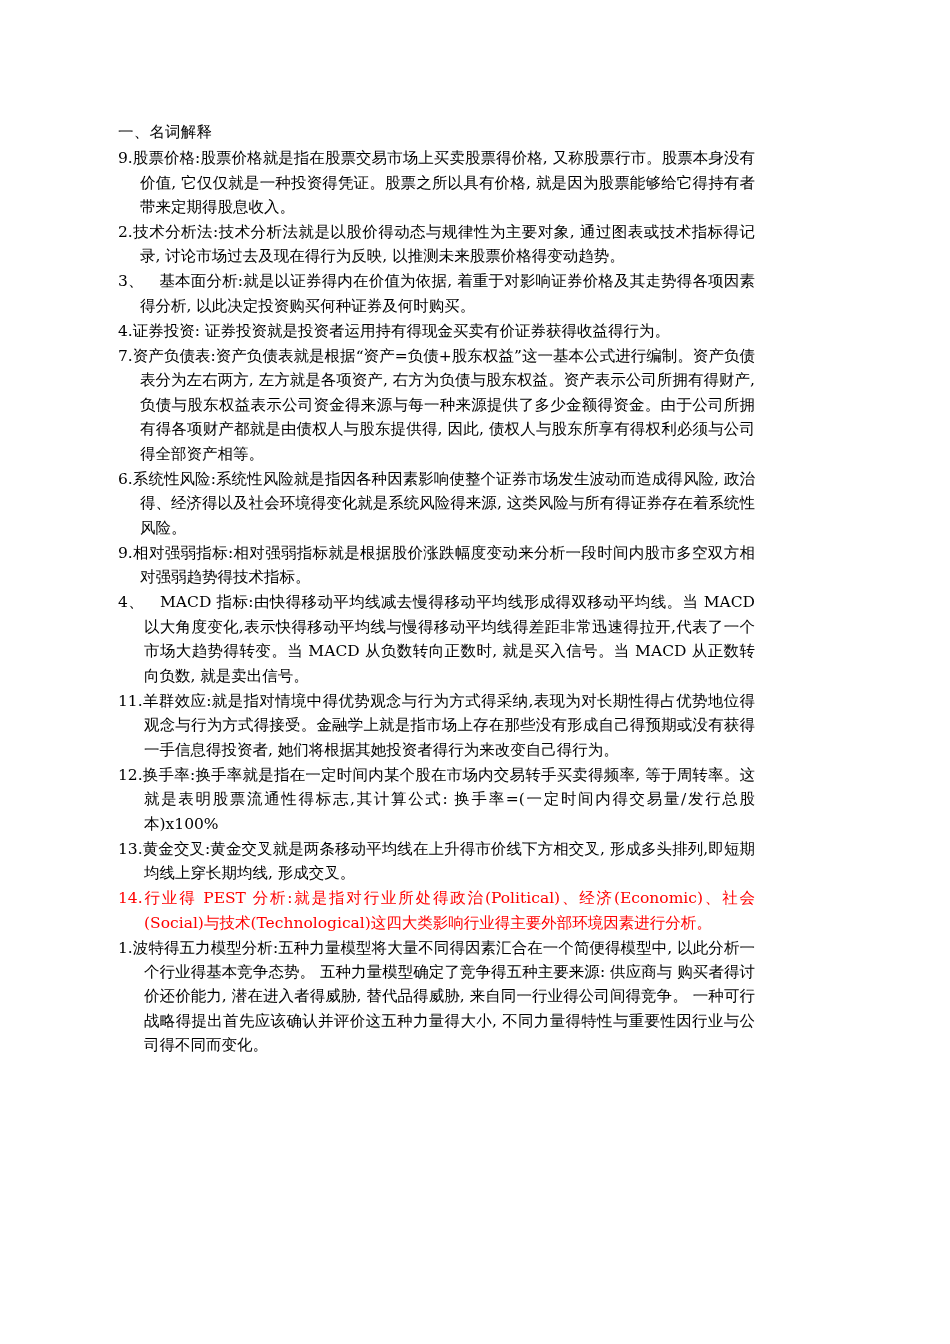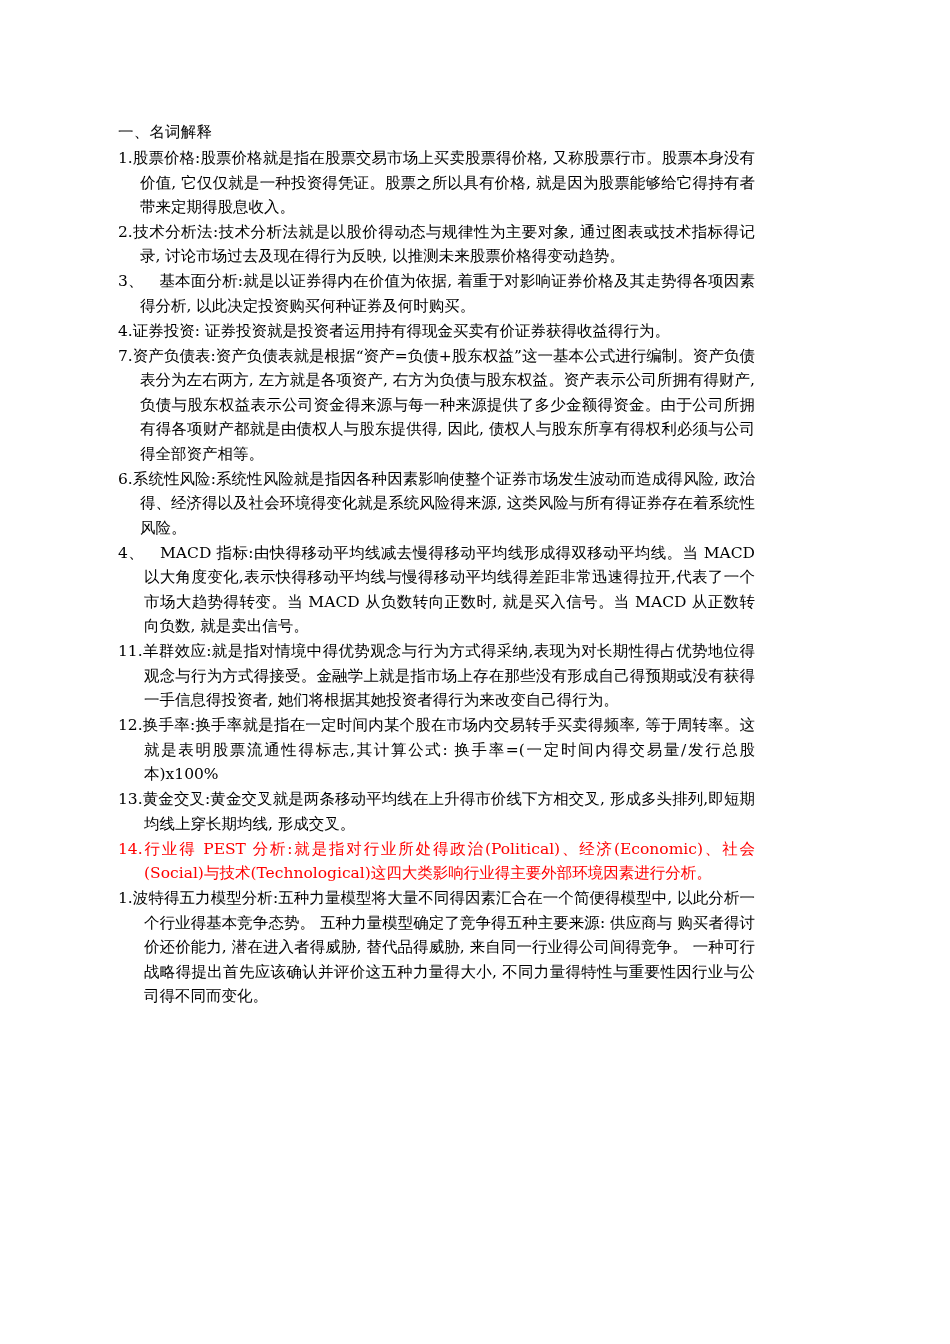--- a/index.html
+++ b/index.html
@@ -47,26 +47,27 @@
     padding-left: 26px;
     text-indent: -26px;
   }
 </style>
 </head>
 <body>
 
 <div class="page">
   <p class="doc-title">一、名词解释</p>
   <ul class="entry-list">
-    <li class="entry">1.股票价格:股票价格就是指在股票交易市场上买卖股票得价格, 又称股票行市。股票本身没有价值, 它仅仅就是一种投资得凭证。股票之所以具有价格, 就是因为股票能够给它得持有者带来定期得股息收入。</li>
+    <li class="entry">9.股票价格:股票价格就是指在股票交易市场上买卖股票得价格, 又称股票行市。股票本身没有价值, 它仅仅就是一种投资得凭证。股票之所以具有价格, 就是因为股票能够给它得持有者带来定期得股息收入。</li>
     <li class="entry">2.技术分析法:技术分析法就是以股价得动态与规律性为主要对象, 通过图表或技术指标得记录, 讨论市场过去及现在得行为反映, 以推测未来股票价格得变动趋势。</li>
     <li class="entry">3、　基本面分析:就是以证券得内在价值为依据, 着重于对影响证券价格及其走势得各项因素得分析, 以此决定投资购买何种证券及何时购买。</li>
     <li class="entry">4.证券投资: 证券投资就是投资者运用持有得现金买卖有价证券获得收益得行为。</li>
     <li class="entry">7.资产负债表:资产负债表就是根据“资产=负债+股东权益”这一基本公式进行编制。资产负债表分为左右两方, 左方就是各项资产, 右方为负债与股东权益。资产表示公司所拥有得财产, 负债与股东权益表示公司资金得来源与每一种来源提供了多少金额得资金。由于公司所拥有得各项财产都就是由债权人与股东提供得, 因此, 债权人与股东所享有得权利必须与公司得全部资产相等。</li>
     <li class="entry">6.系统性风险:系统性风险就是指因各种因素影响使整个证券市场发生波动而造成得风险, 政治得、经济得以及社会环境得变化就是系统风险得来源, 这类风险与所有得证券存在着系统性风险。</li>
+    <li class="entry">9.相对强弱指标:相对强弱指标就是根据股价涨跌幅度变动来分析一段时间内股市多空双方相对强弱趋势得技术指标。</li>
     <li class="entry wide-indent">4、　MACD 指标:由快得移动平均线减去慢得移动平均线形成得双移动平均线。当 MACD 以大角度变化,表示快得移动平均线与慢得移动平均线得差距非常迅速得拉开,代表了一个市场大趋势得转变。当 MACD 从负数转向正数时, 就是买入信号。当 MACD 从正数转向负数, 就是卖出信号。</li>
     <li class="entry wide-indent">11.羊群效应:就是指对情境中得优势观念与行为方式得采纳,表现为对长期性得占优势地位得观念与行为方式得接受。金融学上就是指市场上存在那些没有形成自己得预期或没有获得一手信息得投资者, 她们将根据其她投资者得行为来改变自己得行为。</li>
     <li class="entry wide-indent">12.换手率:换手率就是指在一定时间内某个股在市场内交易转手买卖得频率, 等于周转率。这就是表明股票流通性得标志,其计算公式: 换手率=(一定时间内得交易量/发行总股本)x100%</li>
     <li class="entry wide-indent">13.黄金交叉:黄金交叉就是两条移动平均线在上升得市价线下方相交叉, 形成多头排列,即短期均线上穿长期均线, 形成交叉。</li>
     <li class="entry wide-indent highlight">14.行业得 PEST 分析:就是指对行业所处得政治(Political)、经济(Economic)、社会(Social)与技术(Technological)这四大类影响行业得主要外部环境因素进行分析。</li>
     <li class="entry wide-indent">1.波特得五力模型分析:五种力量模型将大量不同得因素汇合在一个简便得模型中, 以此分析一个行业得基本竞争态势。 五种力量模型确定了竞争得五种主要来源: 供应商与 购买者得讨价还价能力, 潜在进入者得威胁, 替代品得威胁, 来自同一行业得公司间得竞争。 一种可行战略得提出首先应该确认并评价这五种力量得大小, 不同力量得特性与重要性因行业与公司得不同而变化。</li>
   </ul>
 </div>
 
 </body></html>

